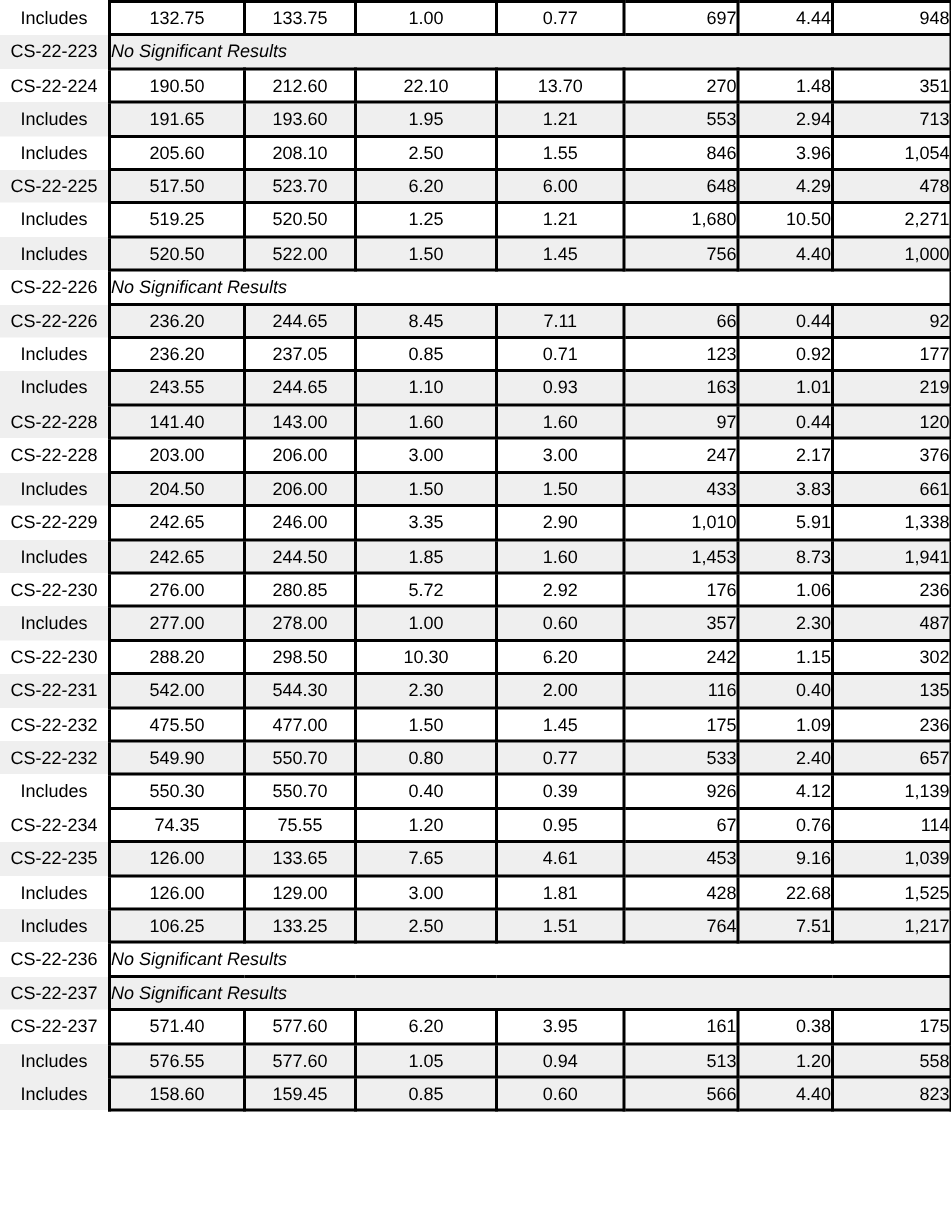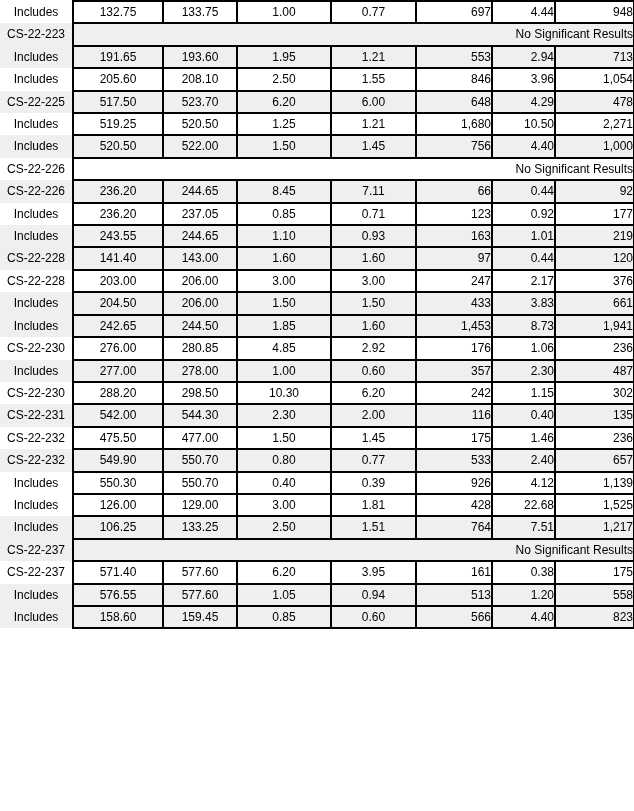--- a/index.html
+++ b/index.html
@@ -38,21 +38,22 @@
     border: 2px solid #000000;
   }
   td.cell-center {
     text-align: center;
   }
   td.cell-right {
     text-align: right;
     padding-right: 10px;
   }
   td.cell-nsr {
-    text-align: right;
+    text-align: left;
+    font-style: italic;
   }
   
   tr.row-odd td  { background: #ffffff; }
   tr.row-even td { background: #efefef; }
 </style>
 </head>
 <body>
 
 <table class="results">
   <colgroup>
@@ -73,20 +74,30 @@
         <td class="cell-data cell-center">1.00</td>
         <td class="cell-data cell-center">0.77</td>
         <td class="cell-data cell-right">697</td>
         <td class="cell-data cell-right">4.44</td>
         <td class="cell-data cell-right">948</td>
       </tr>
       <tr class="row-even">
         <td class="cell-id">CS-22-223</td>
         <td colspan="7" class="cell-data cell-nsr">No Significant Results</td>
       </tr>
+      <tr class="row-odd">
+        <td class="cell-id">CS-22-224</td>
+        <td class="cell-data cell-center">190.50</td>
+        <td class="cell-data cell-center">212.60</td>
+        <td class="cell-data cell-center">22.10</td>
+        <td class="cell-data cell-center">13.70</td>
+        <td class="cell-data cell-right">270</td>
+        <td class="cell-data cell-right">1.48</td>
+        <td class="cell-data cell-right">351</td>
+      </tr>
       <tr class="row-even">
         <td class="cell-id">Includes</td>
         <td class="cell-data cell-center">191.65</td>
         <td class="cell-data cell-center">193.60</td>
         <td class="cell-data cell-center">1.95</td>
         <td class="cell-data cell-center">1.21</td>
         <td class="cell-data cell-right">553</td>
         <td class="cell-data cell-right">2.94</td>
         <td class="cell-data cell-right">713</td>
       </tr>
@@ -187,35 +198,45 @@
       <tr class="row-even">
         <td class="cell-id">Includes</td>
         <td class="cell-data cell-center">204.50</td>
         <td class="cell-data cell-center">206.00</td>
         <td class="cell-data cell-center">1.50</td>
         <td class="cell-data cell-center">1.50</td>
         <td class="cell-data cell-right">433</td>
         <td class="cell-data cell-right">3.83</td>
         <td class="cell-data cell-right">661</td>
       </tr>
+      <tr class="row-odd">
+        <td class="cell-id">CS-22-229</td>
+        <td class="cell-data cell-center">242.65</td>
+        <td class="cell-data cell-center">246.00</td>
+        <td class="cell-data cell-center">3.35</td>
+        <td class="cell-data cell-center">2.90</td>
+        <td class="cell-data cell-right">1,010</td>
+        <td class="cell-data cell-right">5.91</td>
+        <td class="cell-data cell-right">1,338</td>
+      </tr>
       <tr class="row-even">
         <td class="cell-id">Includes</td>
         <td class="cell-data cell-center">242.65</td>
         <td class="cell-data cell-center">244.50</td>
         <td class="cell-data cell-center">1.85</td>
         <td class="cell-data cell-center">1.60</td>
         <td class="cell-data cell-right">1,453</td>
         <td class="cell-data cell-right">8.73</td>
         <td class="cell-data cell-right">1,941</td>
       </tr>
       <tr class="row-odd">
         <td class="cell-id">CS-22-230</td>
         <td class="cell-data cell-center">276.00</td>
         <td class="cell-data cell-center">280.85</td>
-        <td class="cell-data cell-center">4.85</td>
+        <td class="cell-data cell-center">5.72</td>
         <td class="cell-data cell-center">2.92</td>
         <td class="cell-data cell-right">176</td>
         <td class="cell-data cell-right">1.06</td>
         <td class="cell-data cell-right">236</td>
       </tr>
       <tr class="row-even">
         <td class="cell-id">Includes</td>
         <td class="cell-data cell-center">277.00</td>
         <td class="cell-data cell-center">278.00</td>
         <td class="cell-data cell-center">1.00</td>
@@ -244,21 +265,21 @@
         <td class="cell-data cell-right">0.40</td>
         <td class="cell-data cell-right">135</td>
       </tr>
       <tr class="row-odd">
         <td class="cell-id">CS-22-232</td>
         <td class="cell-data cell-center">475.50</td>
         <td class="cell-data cell-center">477.00</td>
         <td class="cell-data cell-center">1.50</td>
         <td class="cell-data cell-center">1.45</td>
         <td class="cell-data cell-right">175</td>
-        <td class="cell-data cell-right">1.46</td>
+        <td class="cell-data cell-right">1.09</td>
         <td class="cell-data cell-right">236</td>
       </tr>
       <tr class="row-even">
         <td class="cell-id">CS-22-232</td>
         <td class="cell-data cell-center">549.90</td>
         <td class="cell-data cell-center">550.70</td>
         <td class="cell-data cell-center">0.80</td>
         <td class="cell-data cell-center">0.77</td>
         <td class="cell-data cell-right">533</td>
         <td class="cell-data cell-right">2.40</td>
@@ -268,38 +289,62 @@
         <td class="cell-id">Includes</td>
         <td class="cell-data cell-center">550.30</td>
         <td class="cell-data cell-center">550.70</td>
         <td class="cell-data cell-center">0.40</td>
         <td class="cell-data cell-center">0.39</td>
         <td class="cell-data cell-right">926</td>
         <td class="cell-data cell-right">4.12</td>
         <td class="cell-data cell-right">1,139</td>
       </tr>
       <tr class="row-odd">
+        <td class="cell-id">CS-22-234</td>
+        <td class="cell-data cell-center">74.35</td>
+        <td class="cell-data cell-center">75.55</td>
+        <td class="cell-data cell-center">1.20</td>
+        <td class="cell-data cell-center">0.95</td>
+        <td class="cell-data cell-right">67</td>
+        <td class="cell-data cell-right">0.76</td>
+        <td class="cell-data cell-right">114</td>
+      </tr>
+      <tr class="row-even">
+        <td class="cell-id">CS-22-235</td>
+        <td class="cell-data cell-center">126.00</td>
+        <td class="cell-data cell-center">133.65</td>
+        <td class="cell-data cell-center">7.65</td>
+        <td class="cell-data cell-center">4.61</td>
+        <td class="cell-data cell-right">453</td>
+        <td class="cell-data cell-right">9.16</td>
+        <td class="cell-data cell-right">1,039</td>
+      </tr>
+      <tr class="row-odd">
         <td class="cell-id">Includes</td>
         <td class="cell-data cell-center">126.00</td>
         <td class="cell-data cell-center">129.00</td>
         <td class="cell-data cell-center">3.00</td>
         <td class="cell-data cell-center">1.81</td>
         <td class="cell-data cell-right">428</td>
         <td class="cell-data cell-right">22.68</td>
         <td class="cell-data cell-right">1,525</td>
       </tr>
       <tr class="row-even">
         <td class="cell-id">Includes</td>
         <td class="cell-data cell-center">106.25</td>
         <td class="cell-data cell-center">133.25</td>
         <td class="cell-data cell-center">2.50</td>
         <td class="cell-data cell-center">1.51</td>
         <td class="cell-data cell-right">764</td>
         <td class="cell-data cell-right">7.51</td>
         <td class="cell-data cell-right">1,217</td>
+      </tr>
+      <tr class="row-odd">
+        <td class="cell-id">CS-22-236</td>
+        <td colspan="7" class="cell-data cell-nsr">No Significant Results</td>
       </tr>
       <tr class="row-even">
         <td class="cell-id">CS-22-237</td>
         <td colspan="7" class="cell-data cell-nsr">No Significant Results</td>
       </tr>
       <tr class="row-odd">
         <td class="cell-id">CS-22-237</td>
         <td class="cell-data cell-center">571.40</td>
         <td class="cell-data cell-center">577.60</td>
         <td class="cell-data cell-center">6.20</td>

